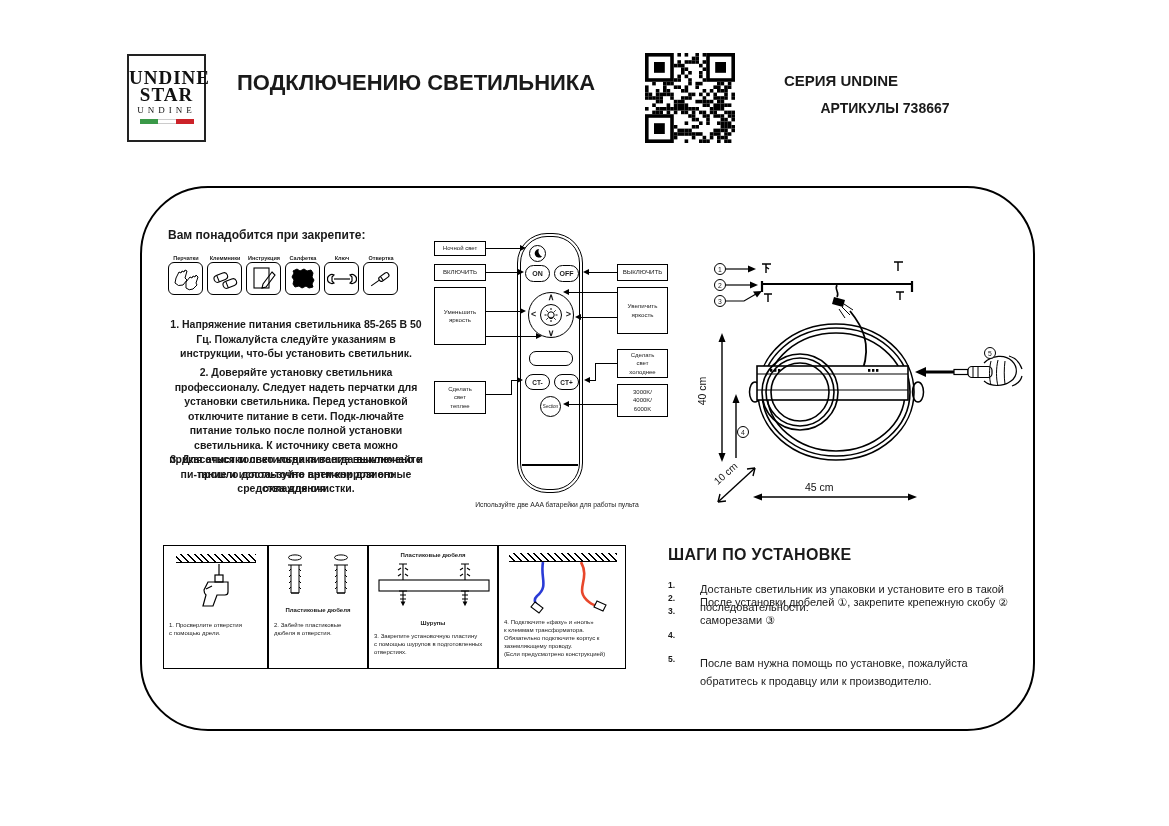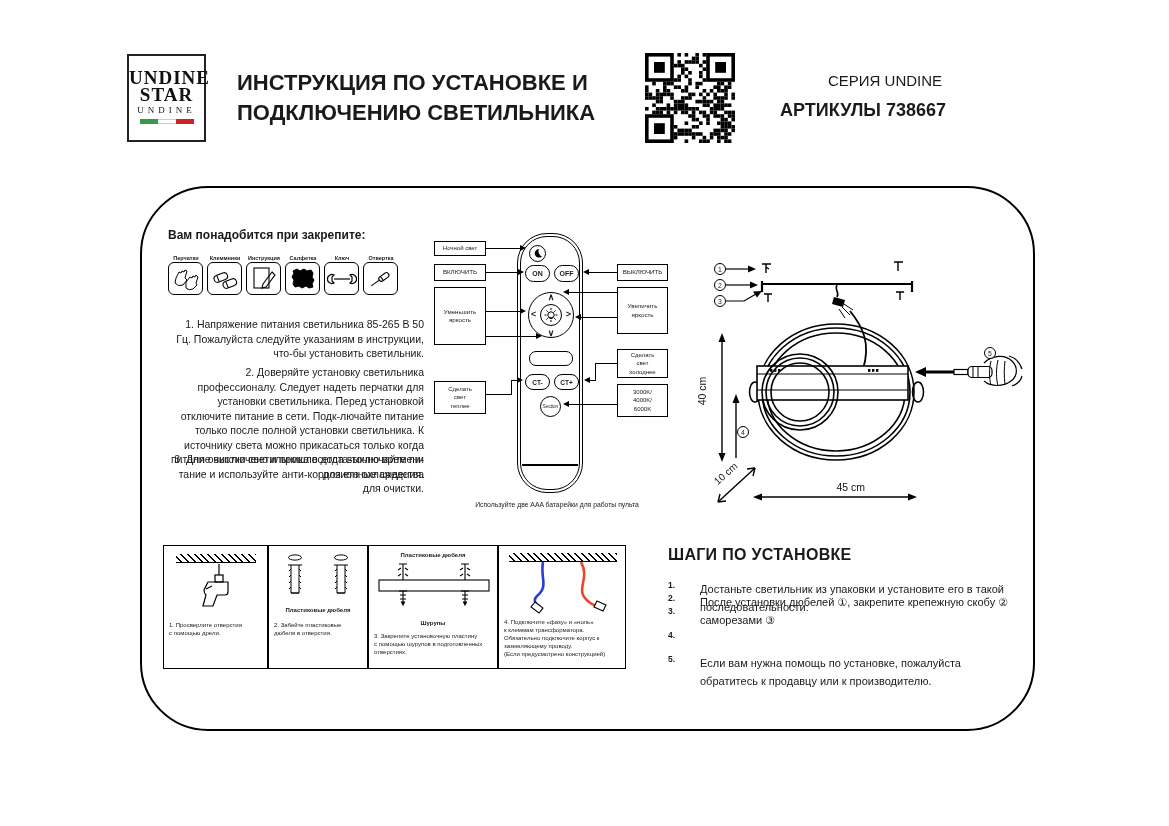--- a/index.html
+++ b/index.html
@@ -8,32 +8,32 @@
   .abs { position:absolute; }
 
   
   .logo-box { left:127px; top:54px; width:79px; height:88px; border:2px solid #222; text-align:center; padding-top:13px; }
   .logo-l1,.logo-l2 { font-family:"Liberation Serif", serif; font-weight:700; font-size:19px; line-height:17px; letter-spacing:1px; color:#111; }
   .logo-l3 { font-family:"Liberation Serif", serif; font-size:9px; letter-spacing:4px; margin-top:2px; color:#111; }
   .flag { width:54px; height:5px; margin:4px auto 0; display:flex; }
   .flag i { flex:1; }
   .title { left:237px; top:68px; width:400px; font-size:22px; font-weight:700; line-height:30px; color:#1a1a1a; }
   .qr-wrap { left:645px; top:53px; width:90px; height:90px; }
-  .series { left:780px; top:72px; width:210px; text-align:center; font-size:15px; font-weight:400; }
-  .articles { left:780px; top:100px; width:210px; text-align:left; font-size:18px; font-weight:700; }
+  .series { left:736px; top:72px; width:210px; text-align:center; font-size:15px; font-weight:700; }
+  .articles { left:780px; top:100px; width:210px; text-align:center; font-size:14px; font-weight:700; }
 
   
   .main-box { left:140px; top:186px; width:895px; height:545px; border:2px solid #000; border-radius:68px; }
 
   
   .need-head { left:168px; top:228px; font-size:12px; font-weight:700; }
   .tool { width:36px; text-align:center; }
   .tool-label { font-size:5.5px; font-weight:700; white-space:nowrap; }
   .tool-box { width:35px; height:33px; border:1.5px solid #000; border-radius:6px; margin-top:1px; display:flex; align-items:center; justify-content:center; }
-  .warn { left:168px; width:256px; font-size:10.5px; font-weight:400; line-height:14.5px; text-align:right; }
+  .warn { left:168px; width:256px; font-size:10.5px; font-weight:700; line-height:14.5px; text-align:center; }
 
   
   .remote { left:517px; top:233px; width:66px; height:260px; border:1.5px solid #000; border-radius:30px; }
   .remote::after { content:""; position:absolute; inset:2px; border:1px solid #000; border-radius:27px; pointer-events:none; }
   .rbtn { position:absolute; border:1.2px solid #000; display:flex; align-items:center; justify-content:center; font-size:7px; font-weight:700; background:#fff; z-index:2; }
   .callout { border:1.3px solid #000; background:#fff; display:flex; align-items:center; justify-content:center; text-align:center; font-size:6.2px; line-height:1.35; }
   .prelines { white-space:pre-line; }
   .hline { position:absolute; height:1.3px; background:#000; }
   .vline { position:absolute; width:1.3px; background:#000; }
   .arrR { position:absolute; width:0; height:0; border-top:3.2px solid transparent; border-bottom:3.2px solid transparent; border-left:6px solid #000; }
@@ -69,21 +69,20 @@
     <div class="logo-l2">STAR</div>
     <div class="logo-l3">UNDINE</div>
     <div class="flag">
         <i style="background:#3a9948"></i>
         <i style="background:#fff;border-top:1px solid #ccc;border-bottom:1px solid #ccc"></i>
         <i style="background:#cc2229"></i>
       </div>
   </div>
 
   <div class="abs title">
-    <div>ИНСТРУКЦИЯ ПО УСТАНОВКЕ И</div>
     <div>ПОДКЛЮЧЕНИЮ СВЕТИЛЬНИКА</div>
   </div>
 
   <div class="abs qr-wrap">
     <svg width="90" height="90" viewBox="0 0 90 90" fill="#000">
         <rect x="32.40" y="0.00" width="3.60" height="3.60"></rect>
         <rect x="39.60" y="0.00" width="3.60" height="3.60"></rect>
         <rect x="50.40" y="0.00" width="3.60" height="3.60"></rect>
         <rect x="57.60" y="0.00" width="3.60" height="3.60"></rect>
         <rect x="46.80" y="3.60" width="3.60" height="3.60"></rect>
@@ -530,21 +529,21 @@
   </svg>
 
   <div class="abs cnum" style="left:714px; top:263px;">1</div>
   <div class="abs cnum" style="left:714px; top:279px;">2</div>
   <div class="abs cnum" style="left:714px; top:295px;">3</div>
   <div class="abs cnum" style="left:737px; top:426px;">4</div>
   <div class="abs cnum" style="left:984px; top:347px;">5</div>
 
   <div class="abs dim" style="left:688px; top:385px; transform:rotate(-90deg); transform-origin:center;">40 cm</div>
   <div class="abs dim" style="left:712px; top:468px; transform:rotate(-42deg); font-size:10px;">10 cm</div>
-  <div class="abs dim" style="left:805px; top:481px; width:60px; text-align:right;">45 cm</div>
+  <div class="abs dim" style="left:805px; top:481px; width:60px; text-align:left;">45 cm</div>
 
   <div class="abs panel" style="left:163px; width:105px;">
     <div class="hatch" style="left:12px; top:8px; width:80px;"></div>
     <svg style="position:absolute; left:30px; top:18px;" width="45" height="48" viewBox="0 0 45 48" fill="none" stroke="#000" stroke-width="1.2">
       <line x1="25" y1="0" x2="25" y2="11"></line>
       <rect x="21" y="11" width="8" height="7"></rect>
       <path d="M14,18 h20 v10 q0,3 -3,3 h-8 l-4,11 h-10 l3,-11 q-2,-2 -2,-5 z"></path>
       <path d="M18,22 l-6,3"></path>
     </svg>
     <div class="panel-cap prelines" style="top:75px;">1. Просверлите отверстия
@@ -614,17 +613,17 @@
     <div class="step-text">После установки дюбелей ①, закрепите крепежную скобу ②  саморезами ③</div>
   </div>
   <div class="step-row" style="top:606px;">
     <div class="step-num">3.</div>
   </div>
   <div class="step-row" style="top:630px;">
     <div class="step-num">4.</div>
   </div>
   <div class="step-row" style="top:654px;">
     <div class="step-num">5.</div>
-    <div class="step-text" style="width:270px;">Если вам нужна помощь по установке, пожалуйста обратитесь к продавцу или к производителю.</div>
+    <div class="step-text" style="width:270px;">После вам нужна помощь по установке, пожалуйста обратитесь к продавцу или к производителю.</div>
   </div>
 
 
 </div>
 
 </body></html>

